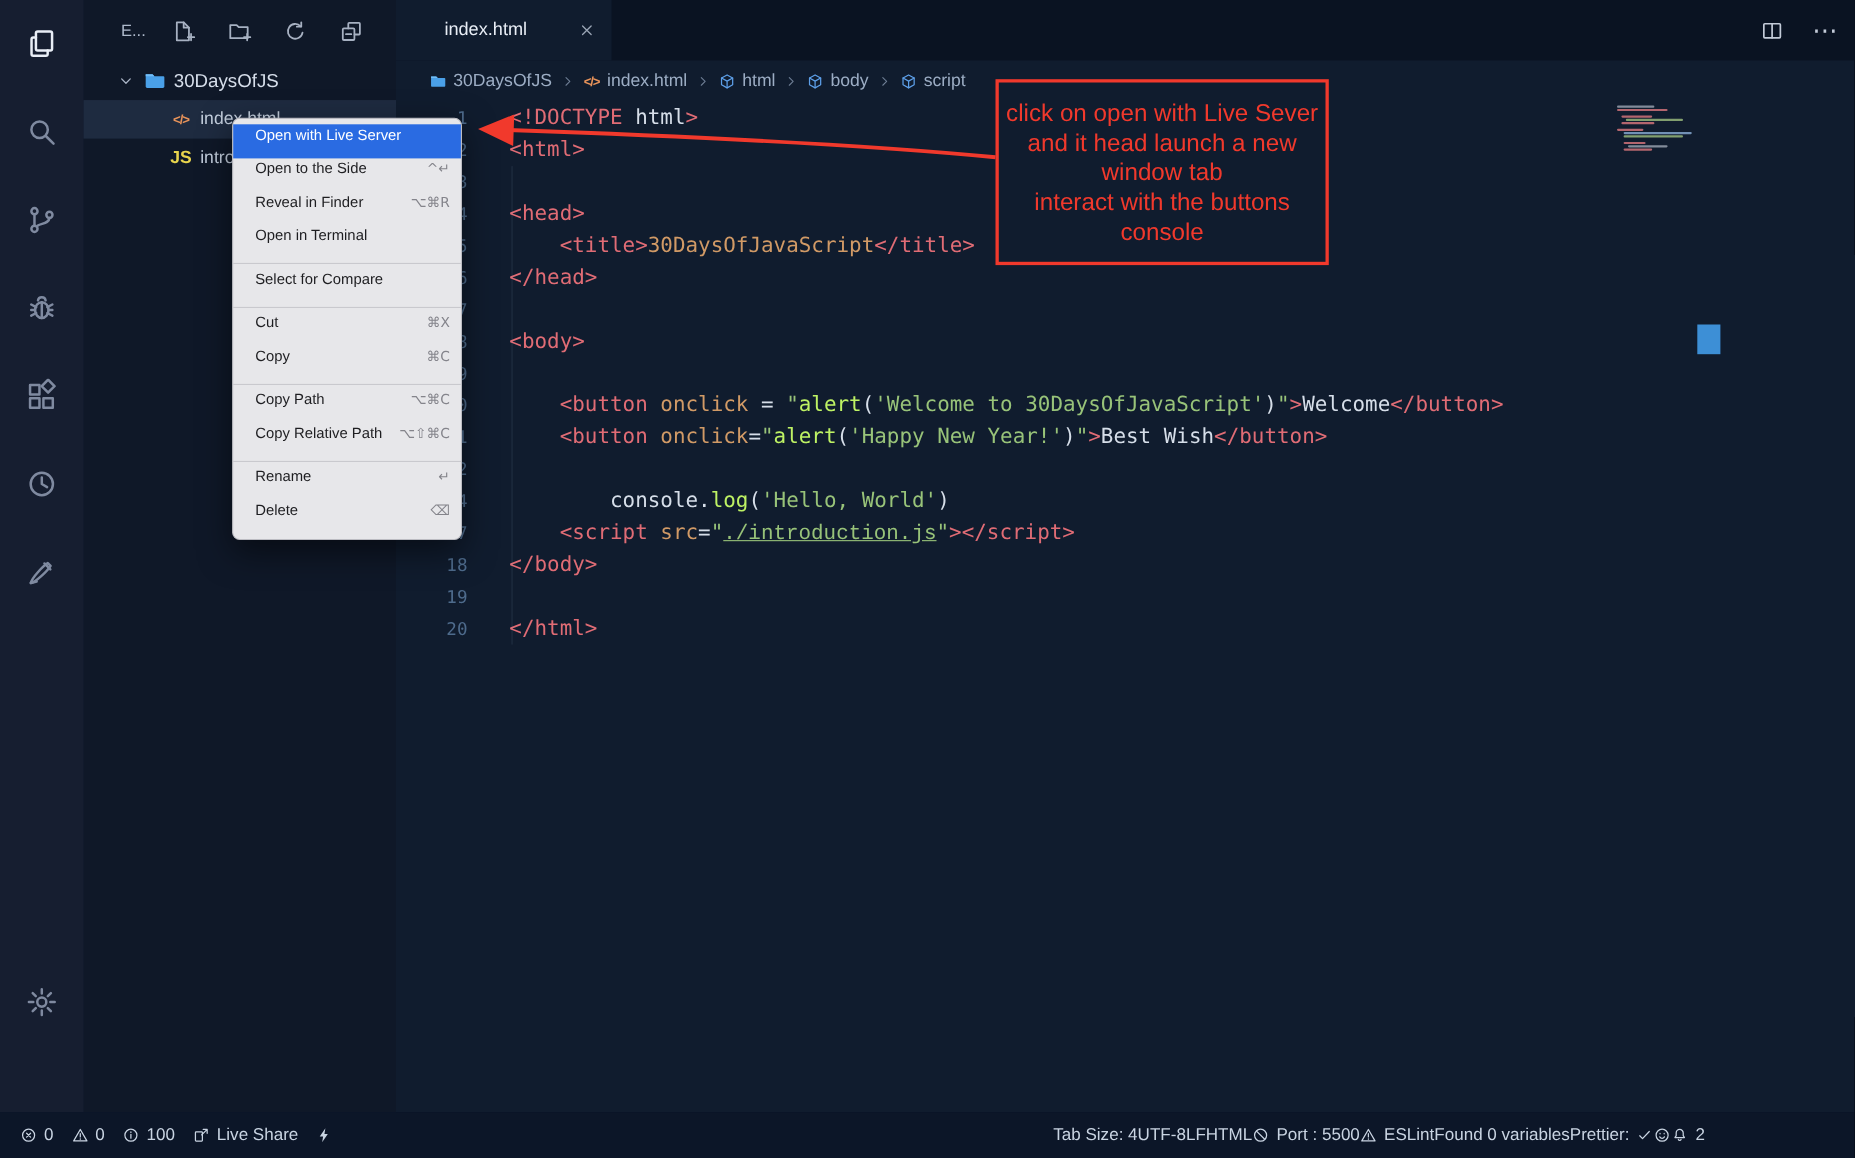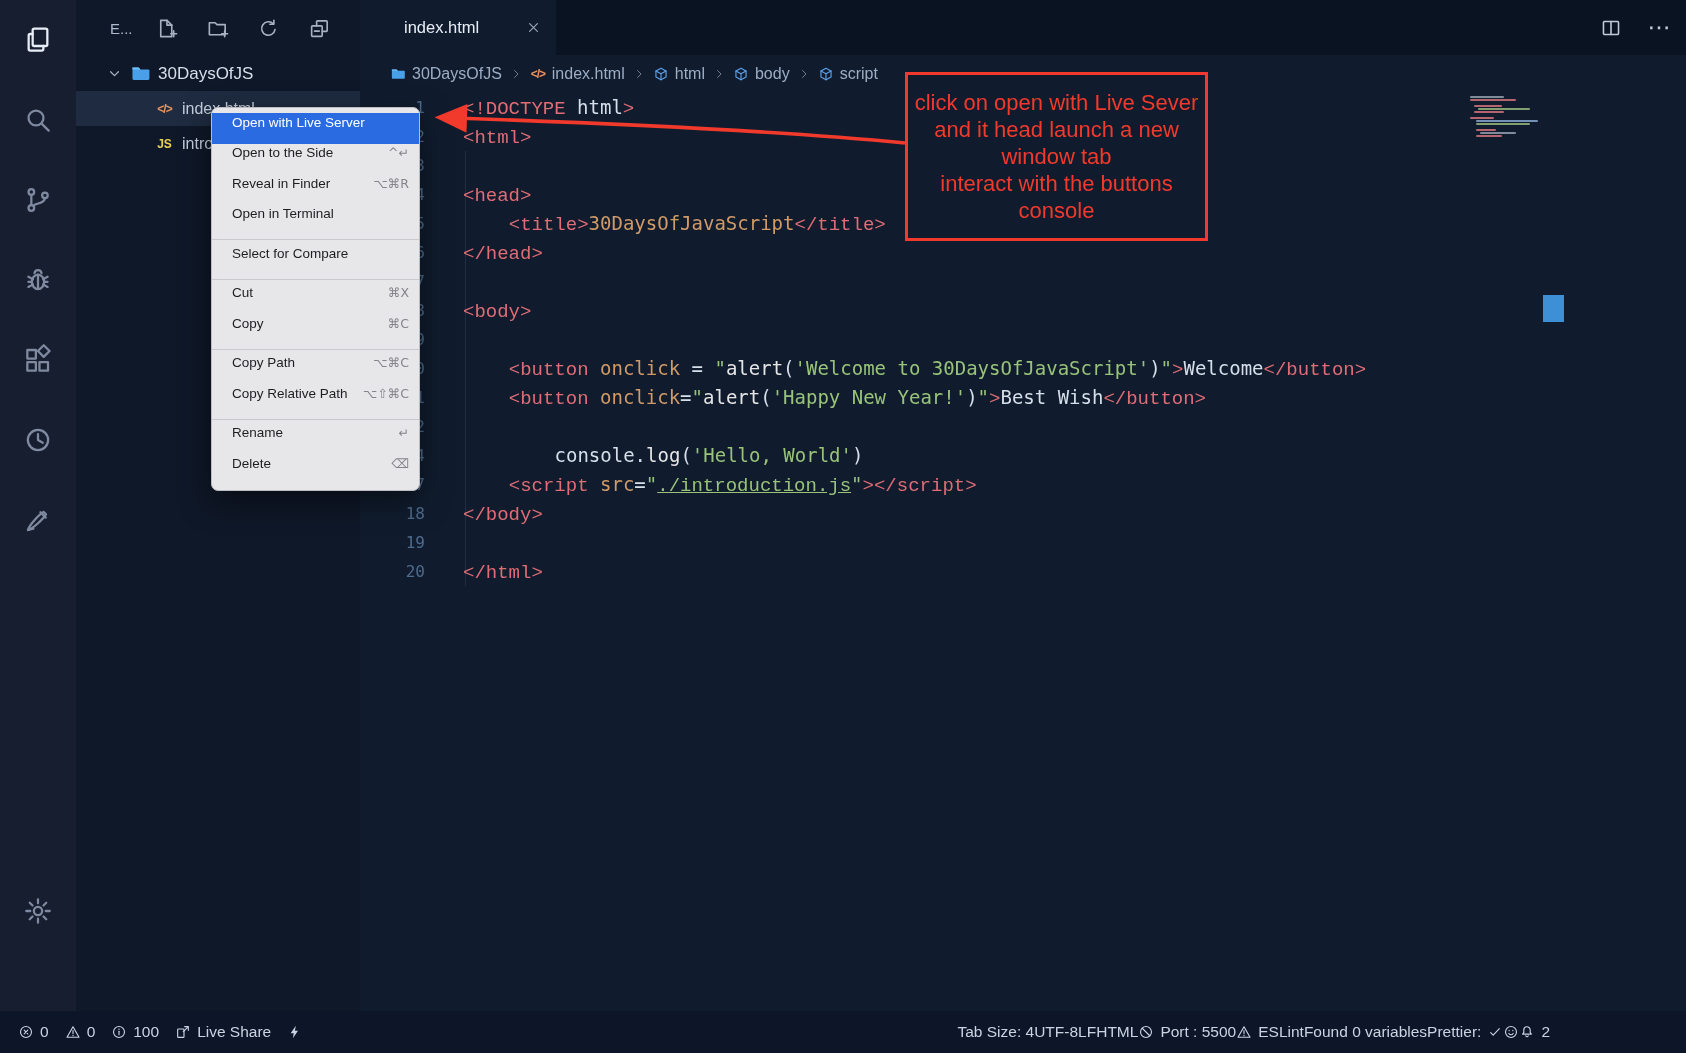--- a/index.html
+++ b/index.html
@@ -20,21 +20,21 @@
   .ab-top{display:flex;flex-direction:column;gap:48px;align-items:center;}
   .ab-item{width:32px;height:32px;color:#7f8aa0;cursor:pointer;}
   .ab-item.active{color:#e9eef6;}
   .ab-item .ic{width:32px;height:32px;display:block;}
   .ab-bottom{margin-top:auto;margin-bottom:84px;}
 
   .ic{display:inline-block;}
   .ic svg{width:100%;height:100%;display:block;}
   .txt-ic{display:flex;align-items:center;justify-content:center;width:100%;height:100%;font-weight:700;}
   .code-ic{color:var(--accent-orange);font-size:12px;letter-spacing:-1px;}
-  .js-ic{color:var(--accent-yellow);font-size:12px;}
+  .js-ic{color:var(--accent-yellow);font-size:16px;}
 
   
   .sidebar{width:284px;background:#0f1828;flex-shrink:0;display:flex;flex-direction:column;}
   .sidebar-header{height:56px;display:flex;align-items:center;padding:0 10px 0 34px;flex-shrink:0;}
   .sidebar-title{font-size:15px;color:#aeb9cb;}
   .sidebar-actions{display:flex;gap:28px;margin-left:22px;}
   .sb-action{width:23px;height:23px;color:#a7b1c2;cursor:pointer;}
   .sb-action .ic{width:23px;height:23px;}
   .tree-row{height:35px;display:flex;align-items:center;color:#d7dfeb;cursor:pointer;}
   .root-row{padding-left:30px;gap:7px;font-size:17px;}
@@ -63,24 +63,24 @@
   .bc-item{display:flex;align-items:center;gap:6px;cursor:pointer;}
   .bc-sep{width:14px;height:14px;color:#6d7d94;}
 
   .code-area{position:relative;flex:1;overflow:hidden;
              font-family:"DejaVu Sans Mono","Liberation Mono",monospace;font-size:19px;}
   .code-line{display:flex;height:29px;line-height:29px;white-space:pre;}
   .code-line.current{background:#1b2a40;}
   .ln{width:65px;text-align:right;color:#4e6b8c;font-size:16px;flex-shrink:0;}
   .code-line.current .ln{color:#9fb6d2;}
   .lt{padding-left:38px;}
-  .tk-tag{color:#e06c75;font-family:Liberation Mono, monospace;}
+  .tk-tag{color:#e06c75;}
   .tk-attr{color:#d19a66;}
   .tk-str{color:#98c379;}
-  .tk-fn{color:#e5e5e5;margin-top:18px;}
+  .tk-fn{color:#bef264;margin-top:18px;}
   .tk-txt{color:#d6dee9;}
   .tk-lnk{color:#98c379;text-decoration:underline;font-family:Liberation Mono, monospace;}
   .tk-bm{background:rgba(90,115,145,.45);outline:1px solid #51677f;}
   .guide{position:absolute;left:105px;top:58px;width:1px;height:435px;background:rgba(160,180,210,.12);}
 
   .minimap{position:absolute;top:3px;right:130px;width:86px;}
   .mm-row{height:3px;display:flex;}
   .mm-seg{height:2px;border-radius:1px;opacity:.9;}
   .overview-marker{position:absolute;top:202px;right:122px;width:21px;height:27px;background:var(--overview-marker);}
 

